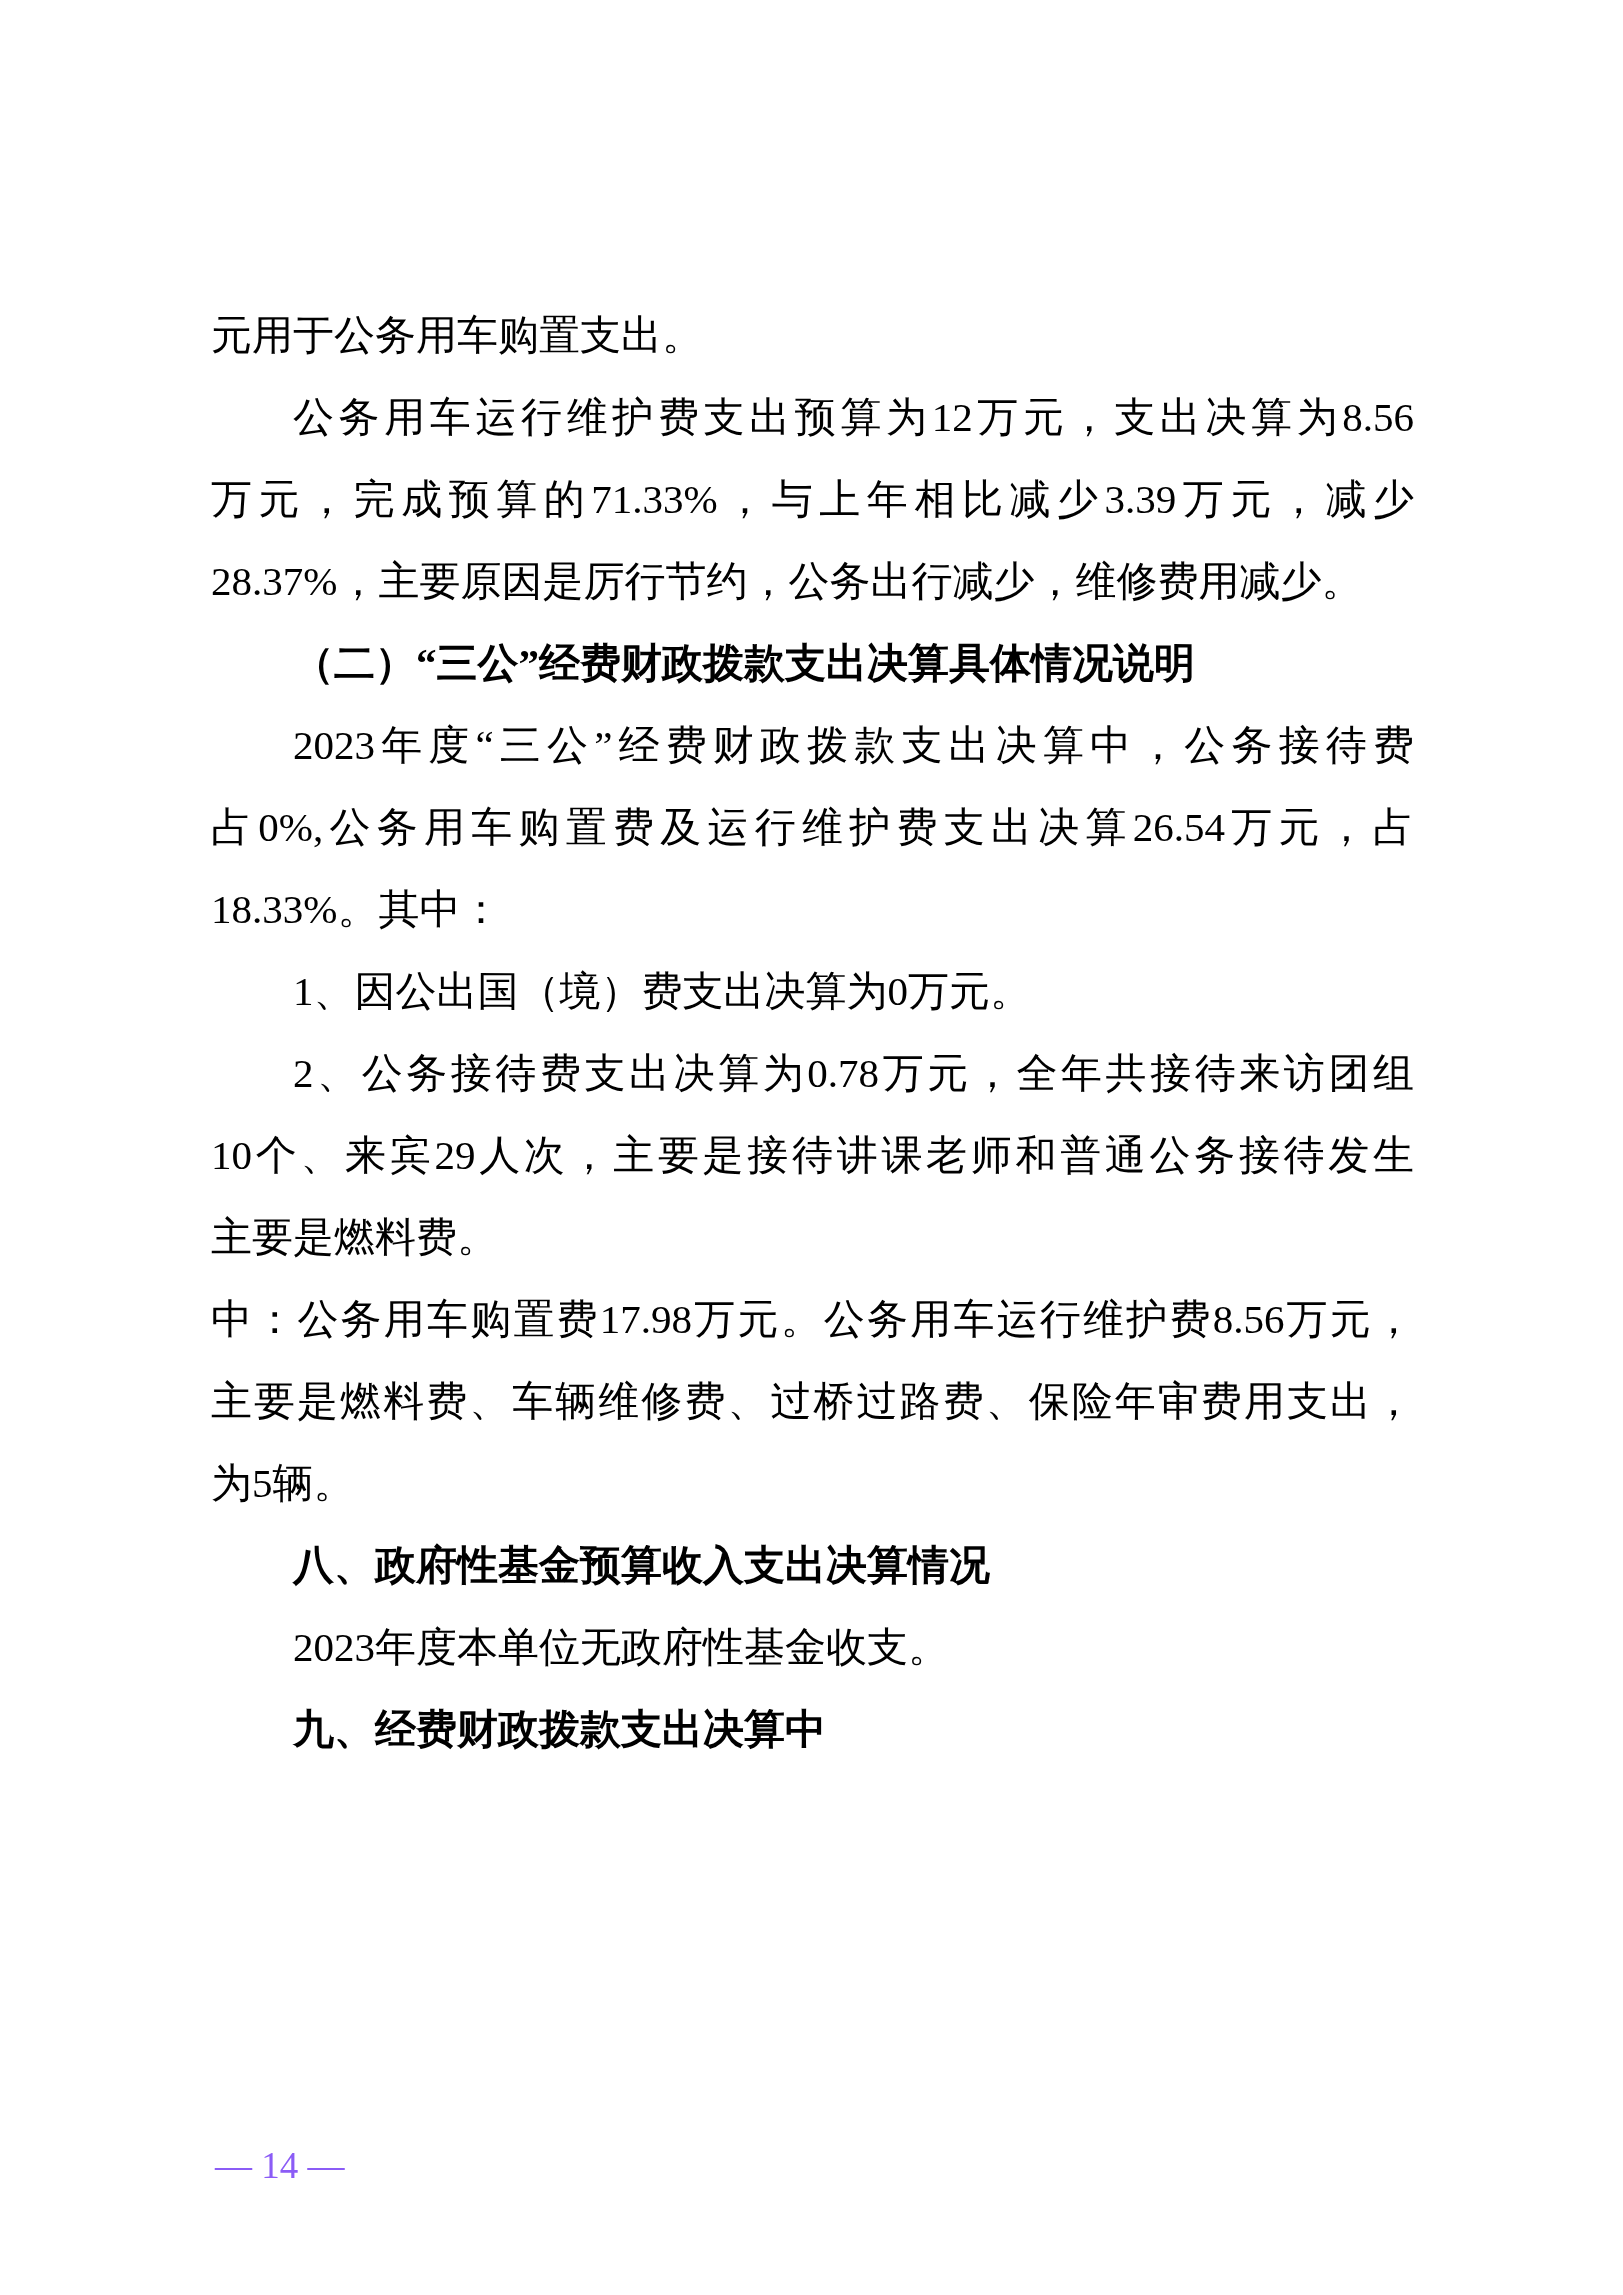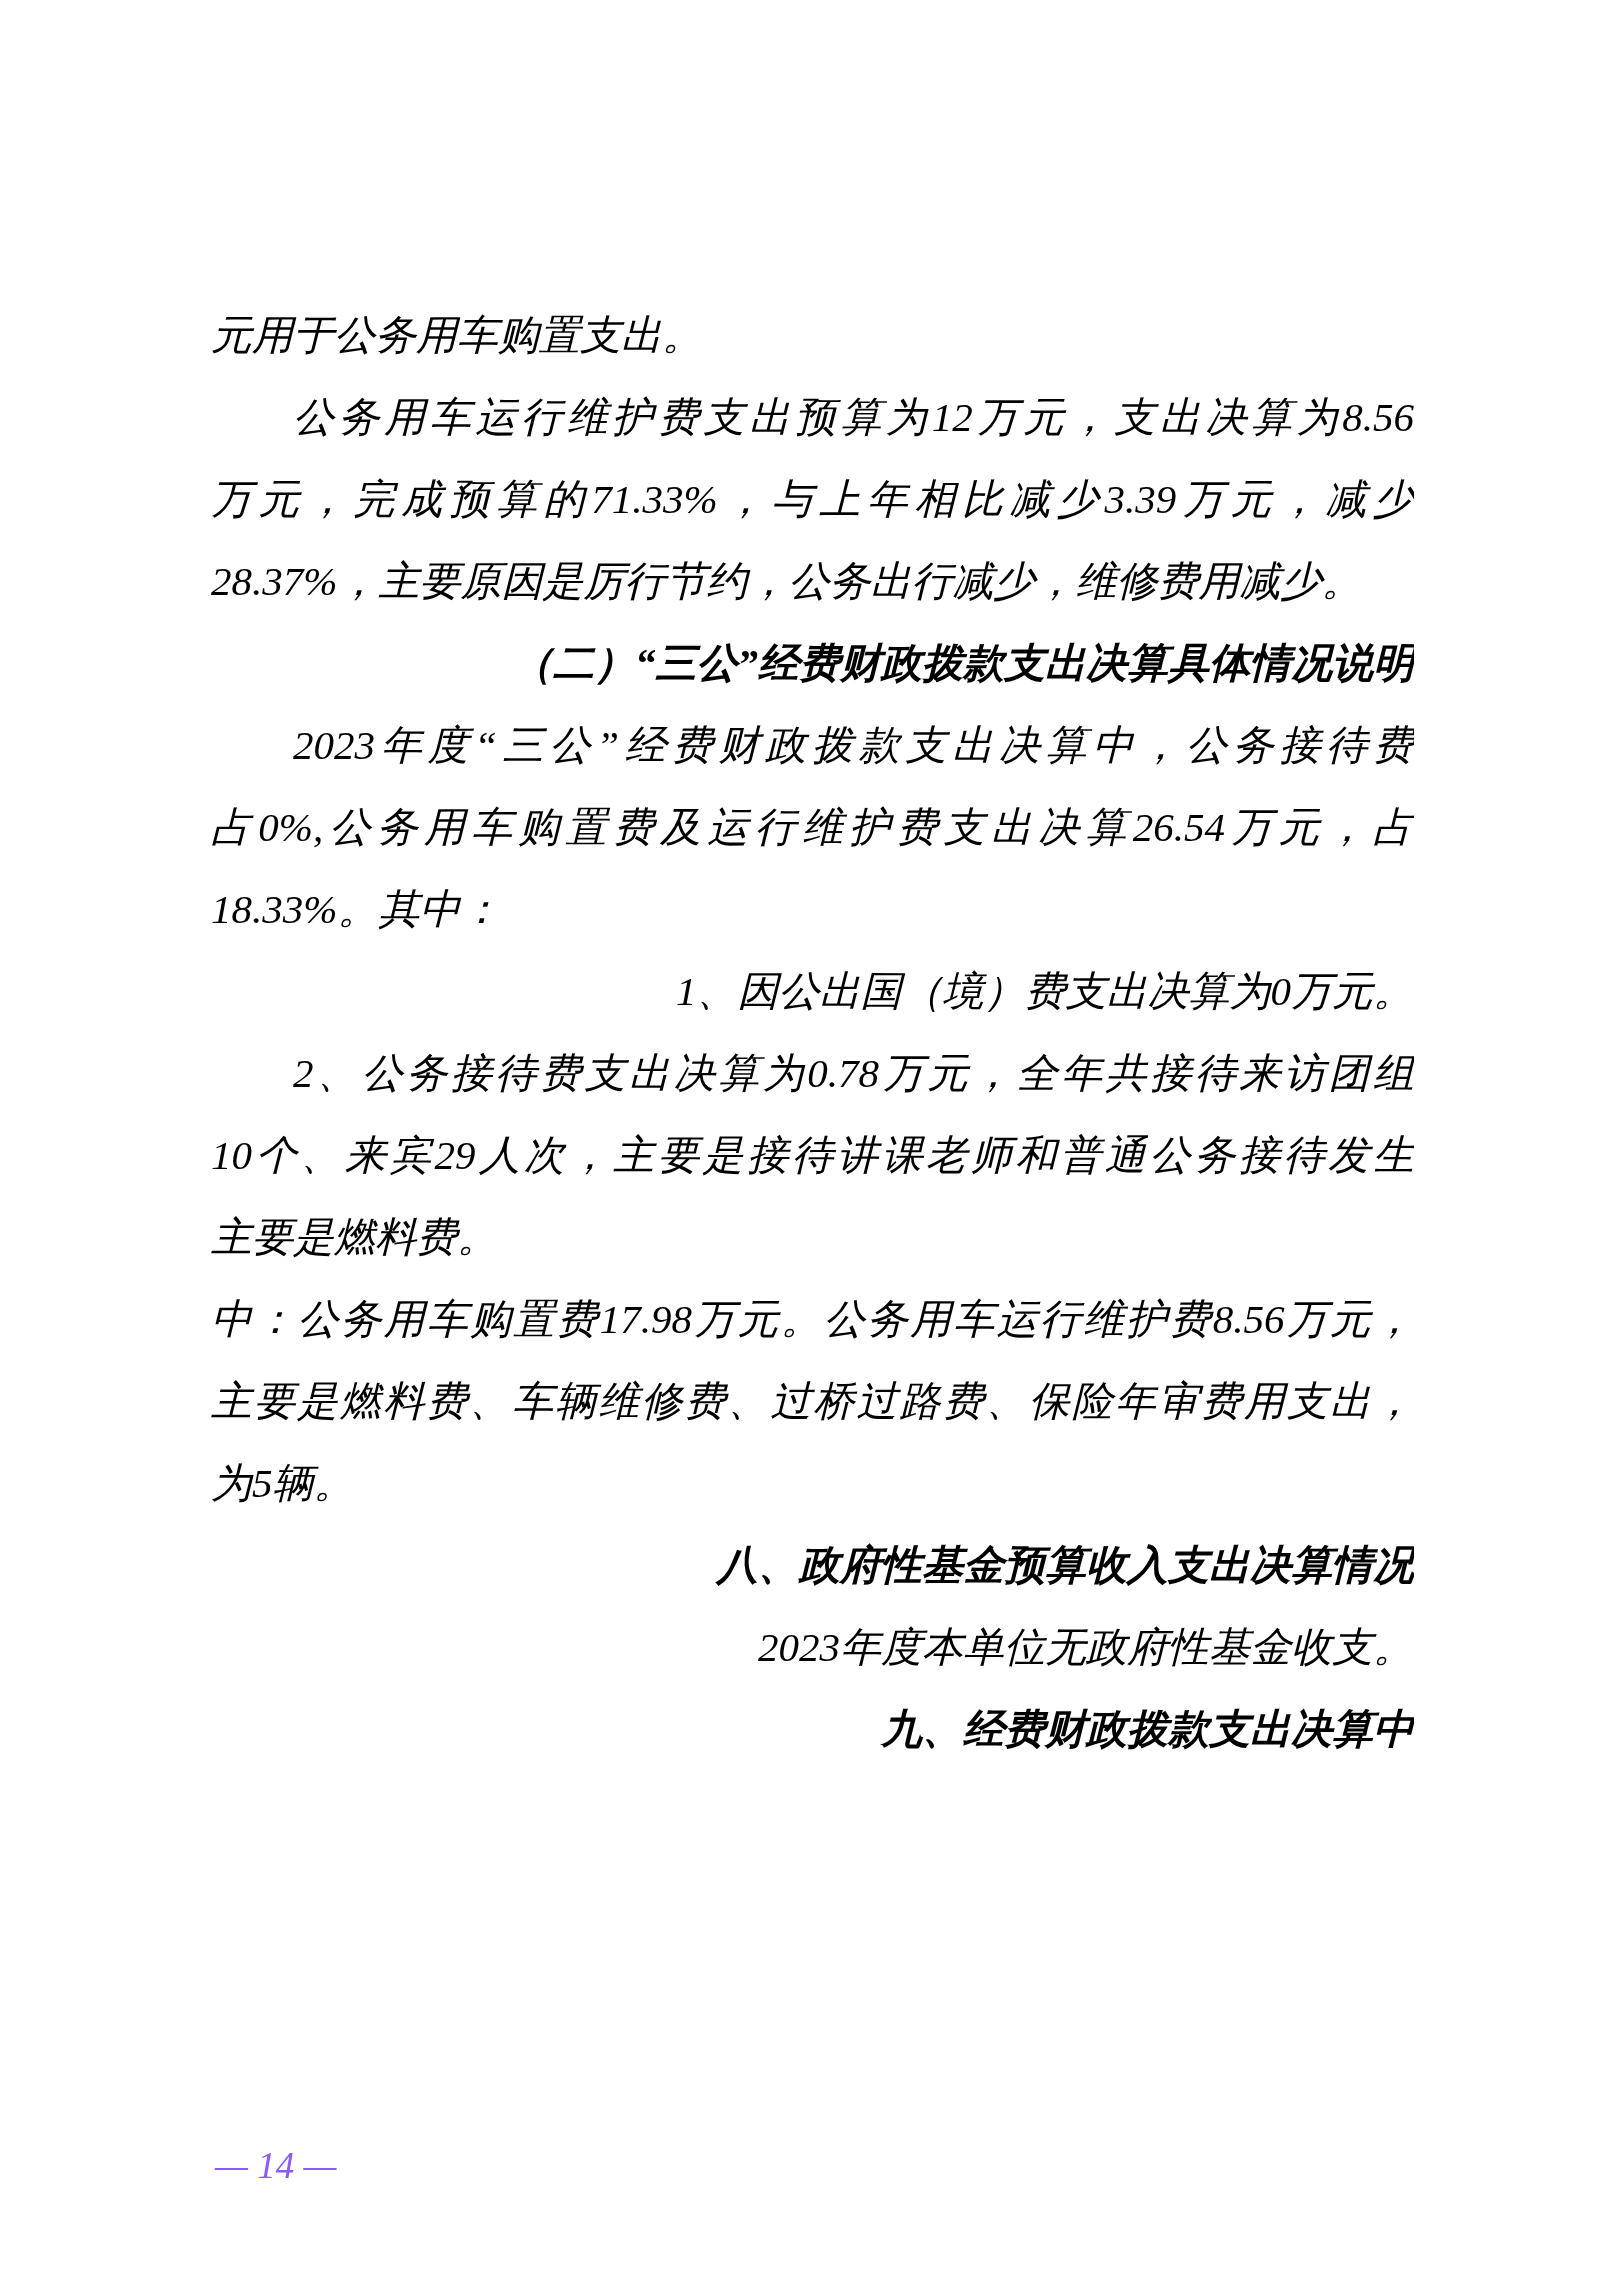--- a/index.html
+++ b/index.html
@@ -7,40 +7,38 @@
     padding: 0;
     background: #ffffff;
   }
   .page {
     position: relative;
     width: 1623px;
     height: 2295px;
     background: #ffffff;
     overflow: hidden;
     color: #000000;
-    font-style: italic;
   }
   .content {
     position: absolute;
     left: 211px;
     top: 294px;
     width: 1203px;
   }
   .line {
     height: 82px;
     line-height: 82px;
     font-size: 41px;
     font-family: "Liberation Serif", "DejaVu Serif", serif;
     color: #000000;
     overflow: hidden;
     text-align: left;
   }
   .indent {
     text-indent: 82px;
-    text-align: right;
   }
   .just {
     text-align: justify;
     text-align-last: justify;
     text-justify: inter-character;
   }
   .h-serif {
     font-weight: bold;
   }
   .h-hei {

